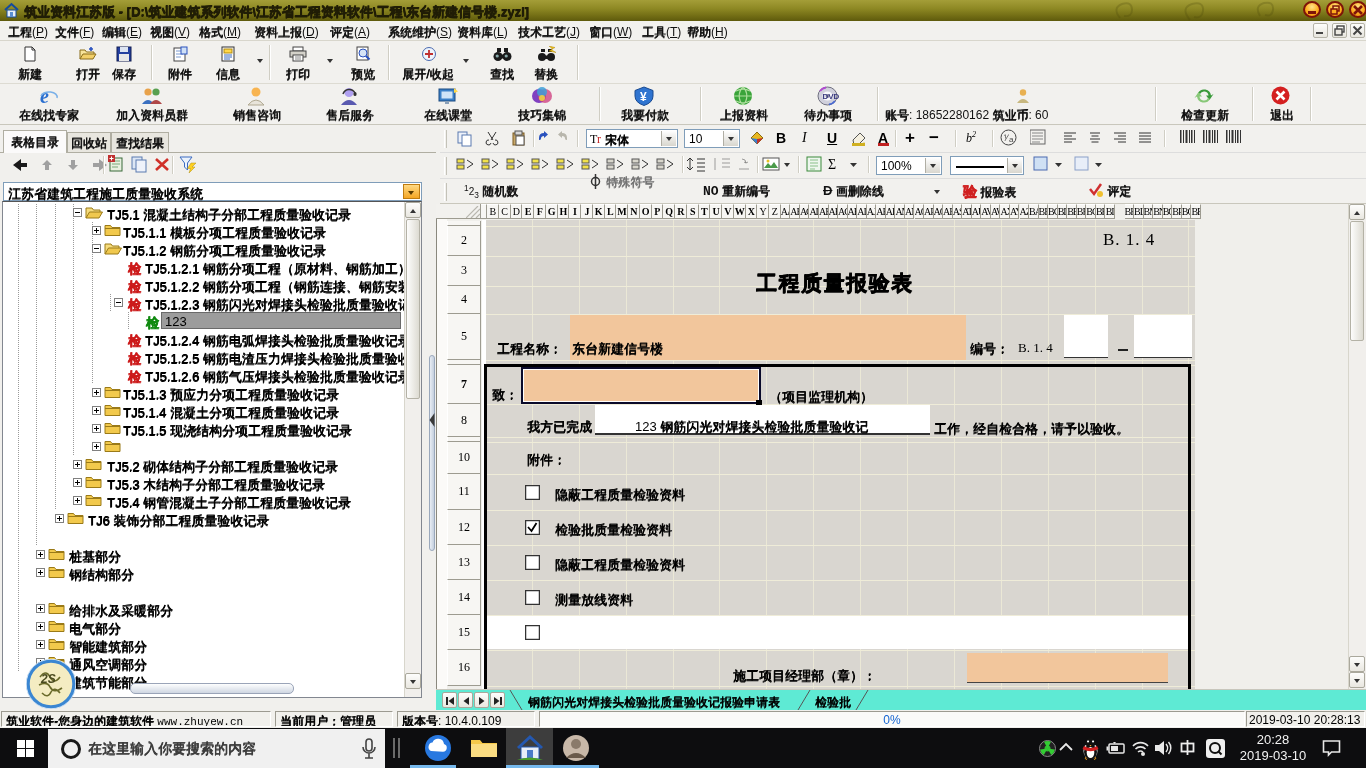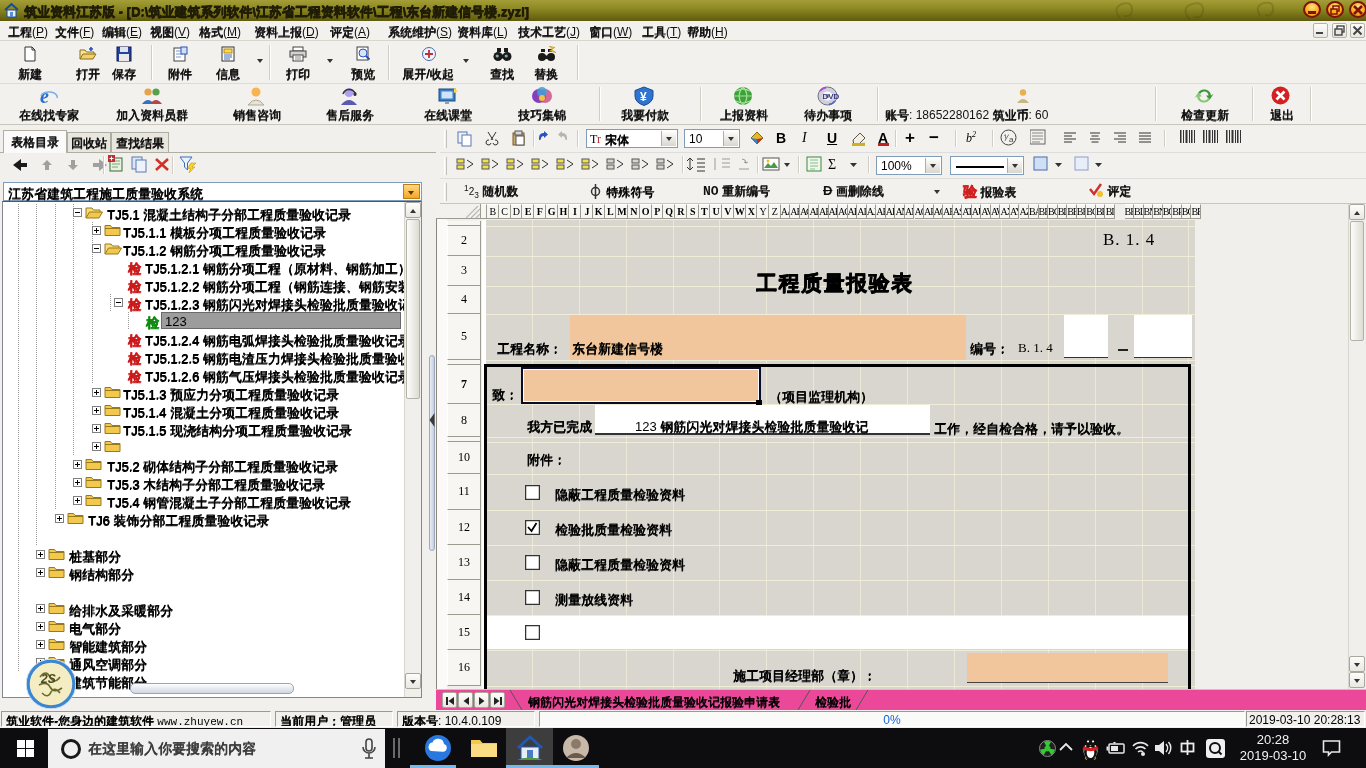--- a/index.html
+++ b/index.html
@@ -726,21 +726,21 @@
     <path d="M62 7 l3.5 4 3.5 -4z" fill="#333"></path>
   </svg>
 <div class="abs sep" style="left:682px;top:156px;height:17px"></div>
 <div class="abs sep" style="left:757px;top:156px;height:17px"></div>
 <div class="abs sep" style="left:798px;top:156px;height:17px"></div>
 <div class="abs sep" style="left:868px;top:156px;height:17px"></div>
 <div id="rtb3" class="abs">
     <div class="grip"></div>
   </div>
 <div class="abs" style="left:464px;top:183px;font-size:12px;color:#111;white-space:nowrap"><span style="font-size:10px"><sup>1</sup>2<sub>3</sub></span> <span class="cjk">随机数</span></div>
-<div class="abs" style="left:588px;top:184px;font-size:12px;color:#000000;white-space:nowrap"><svg width="15" height="15" style="vertical-align:-3px">
+<div class="abs" style="left:588px;top:174px;font-size:12px;color:#737373;white-space:nowrap"><svg width="15" height="15" style="vertical-align:-3px">
       <circle cx="7.5" cy="7.5" r="4" fill="none" stroke="#333" stroke-width="1.5"></circle>
       <path d="M7.5 0 V15" stroke="#333" stroke-width="1.5"></path>
     </svg> <span class="cjk">特殊符号</span></div>
 <div class="abs" style="left:703px;top:183px;font-size:12px;color:#111;white-space:nowrap"><span style="font-family:'Liberation Mono';font-weight:bold;font-size:13px">NO</span> <span class="cjk">重新编号</span></div>
 <div class="abs" style="left:823px;top:183px;font-size:12px;color:#111;white-space:nowrap"><span style="font-size:13px;font-weight:bold;text-decoration:line-through">Đ</span> <span class="cjk">画删除线</span></div>
 <div class="abs" style="left:963px;top:183px;font-size:12px;color:#111;white-space:nowrap"><span class="cjk" style="color:#d02020;font-weight:bold;font-size:14px">验</span> <span class="cjk">报验表</span></div>
 <div class="abs" style="left:1088px;top:183px;font-size:12px;color:#111;white-space:nowrap"><svg width="16" height="14" style="vertical-align:-2px">
       <path d="M2 6 l4 5 7 -10" fill="none" stroke="#d03030" stroke-width="2.5"></path>
       <circle cx="12" cy="11" r="3" fill="#f0c030"></circle>
     </svg> <span class="cjk">评定</span></div>
@@ -907,21 +907,21 @@
       </div>
 <div class="abs" style="left:1px;top:17px;width:14px;height:120px;background:linear-gradient(90deg,#fdfdfc,#dddbd2);border:1px solid #b4b2a6;border-radius:2px"></div>
 <div class="sbtn abs" style="left:0;top:452px;width:16px;height:16px">
         <div class="arrdn" style="margin:6px auto 0"></div>
       </div>
 <div class="sbtn abs" style="left:0;top:468px;width:16px;height:16px">
         <div class="arrdn" style="margin:6px auto 0"></div>
       </div>
 </div>
 </div>
-<div class="abs" style="left:436px;top:689px;width:930px;height:21px;background:#ec4899;border-top:1px solid #c8c6bc;font-size:12px">
+<div class="abs" style="left:436px;top:689px;width:930px;height:21px;background:#5eead4;border-top:1px solid #c8c6bc;font-size:12px">
 <div class="sbtn abs" style="left:6px;top:2px;width:15px;height:16px"><svg width="12" height="14" style="margin-top:1px">
         <rect x="2" y="3" width="2" height="8" fill="#222"></rect>
         <path d="M10 3 L4.5 7 L10 11z" fill="#222"></path>
       </svg></div>
 <div class="sbtn abs" style="left:22px;top:2px;width:15px;height:16px"><svg width="12" height="14" style="margin-top:1px">
         <path d="M9 3 L3.5 7 L9 11z" fill="#222"></path>
       </svg></div>
 <div class="sbtn abs" style="left:38px;top:2px;width:15px;height:16px"><svg width="12" height="14" style="margin-top:1px">
         <path d="M3 3 L8.5 7 L3 11z" fill="#222"></path>
       </svg></div>

